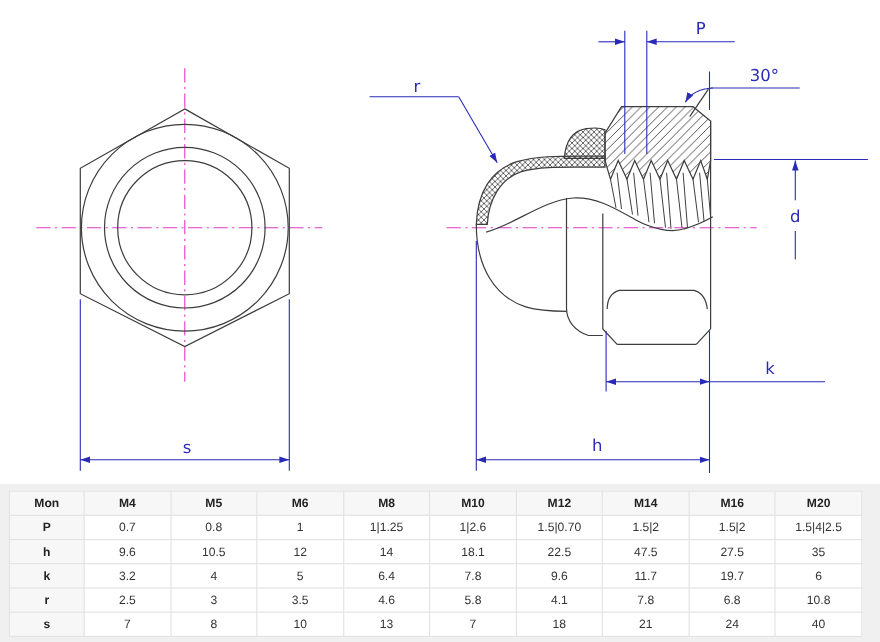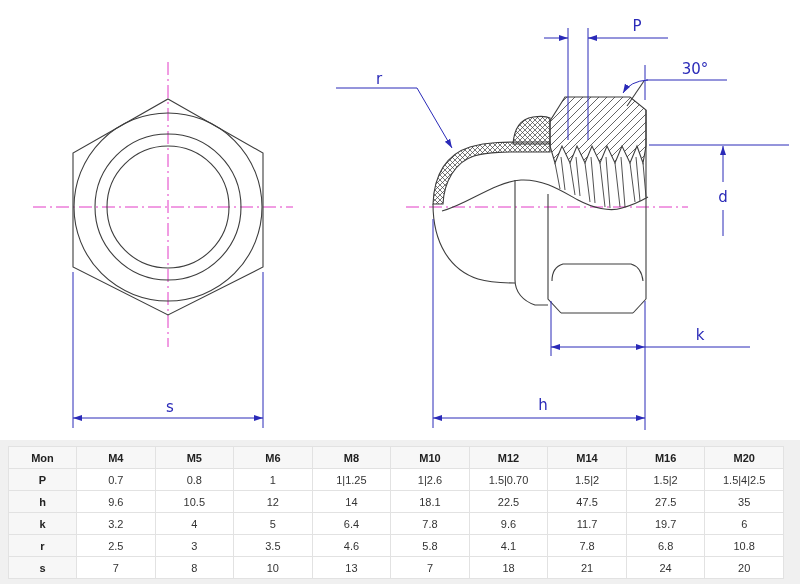--- a/index.html
+++ b/index.html
@@ -235,17 +235,17 @@
         <tr>
           <th>s</th>
           <td>7</td>
           <td>8</td>
           <td>10</td>
           <td>13</td>
           <td>7</td>
           <td>18</td>
           <td>21</td>
           <td>24</td>
-          <td>20</td>
+          <td>40</td>
         </tr>
       </tbody>
   </table>
 </div>
 
 </body></html>

